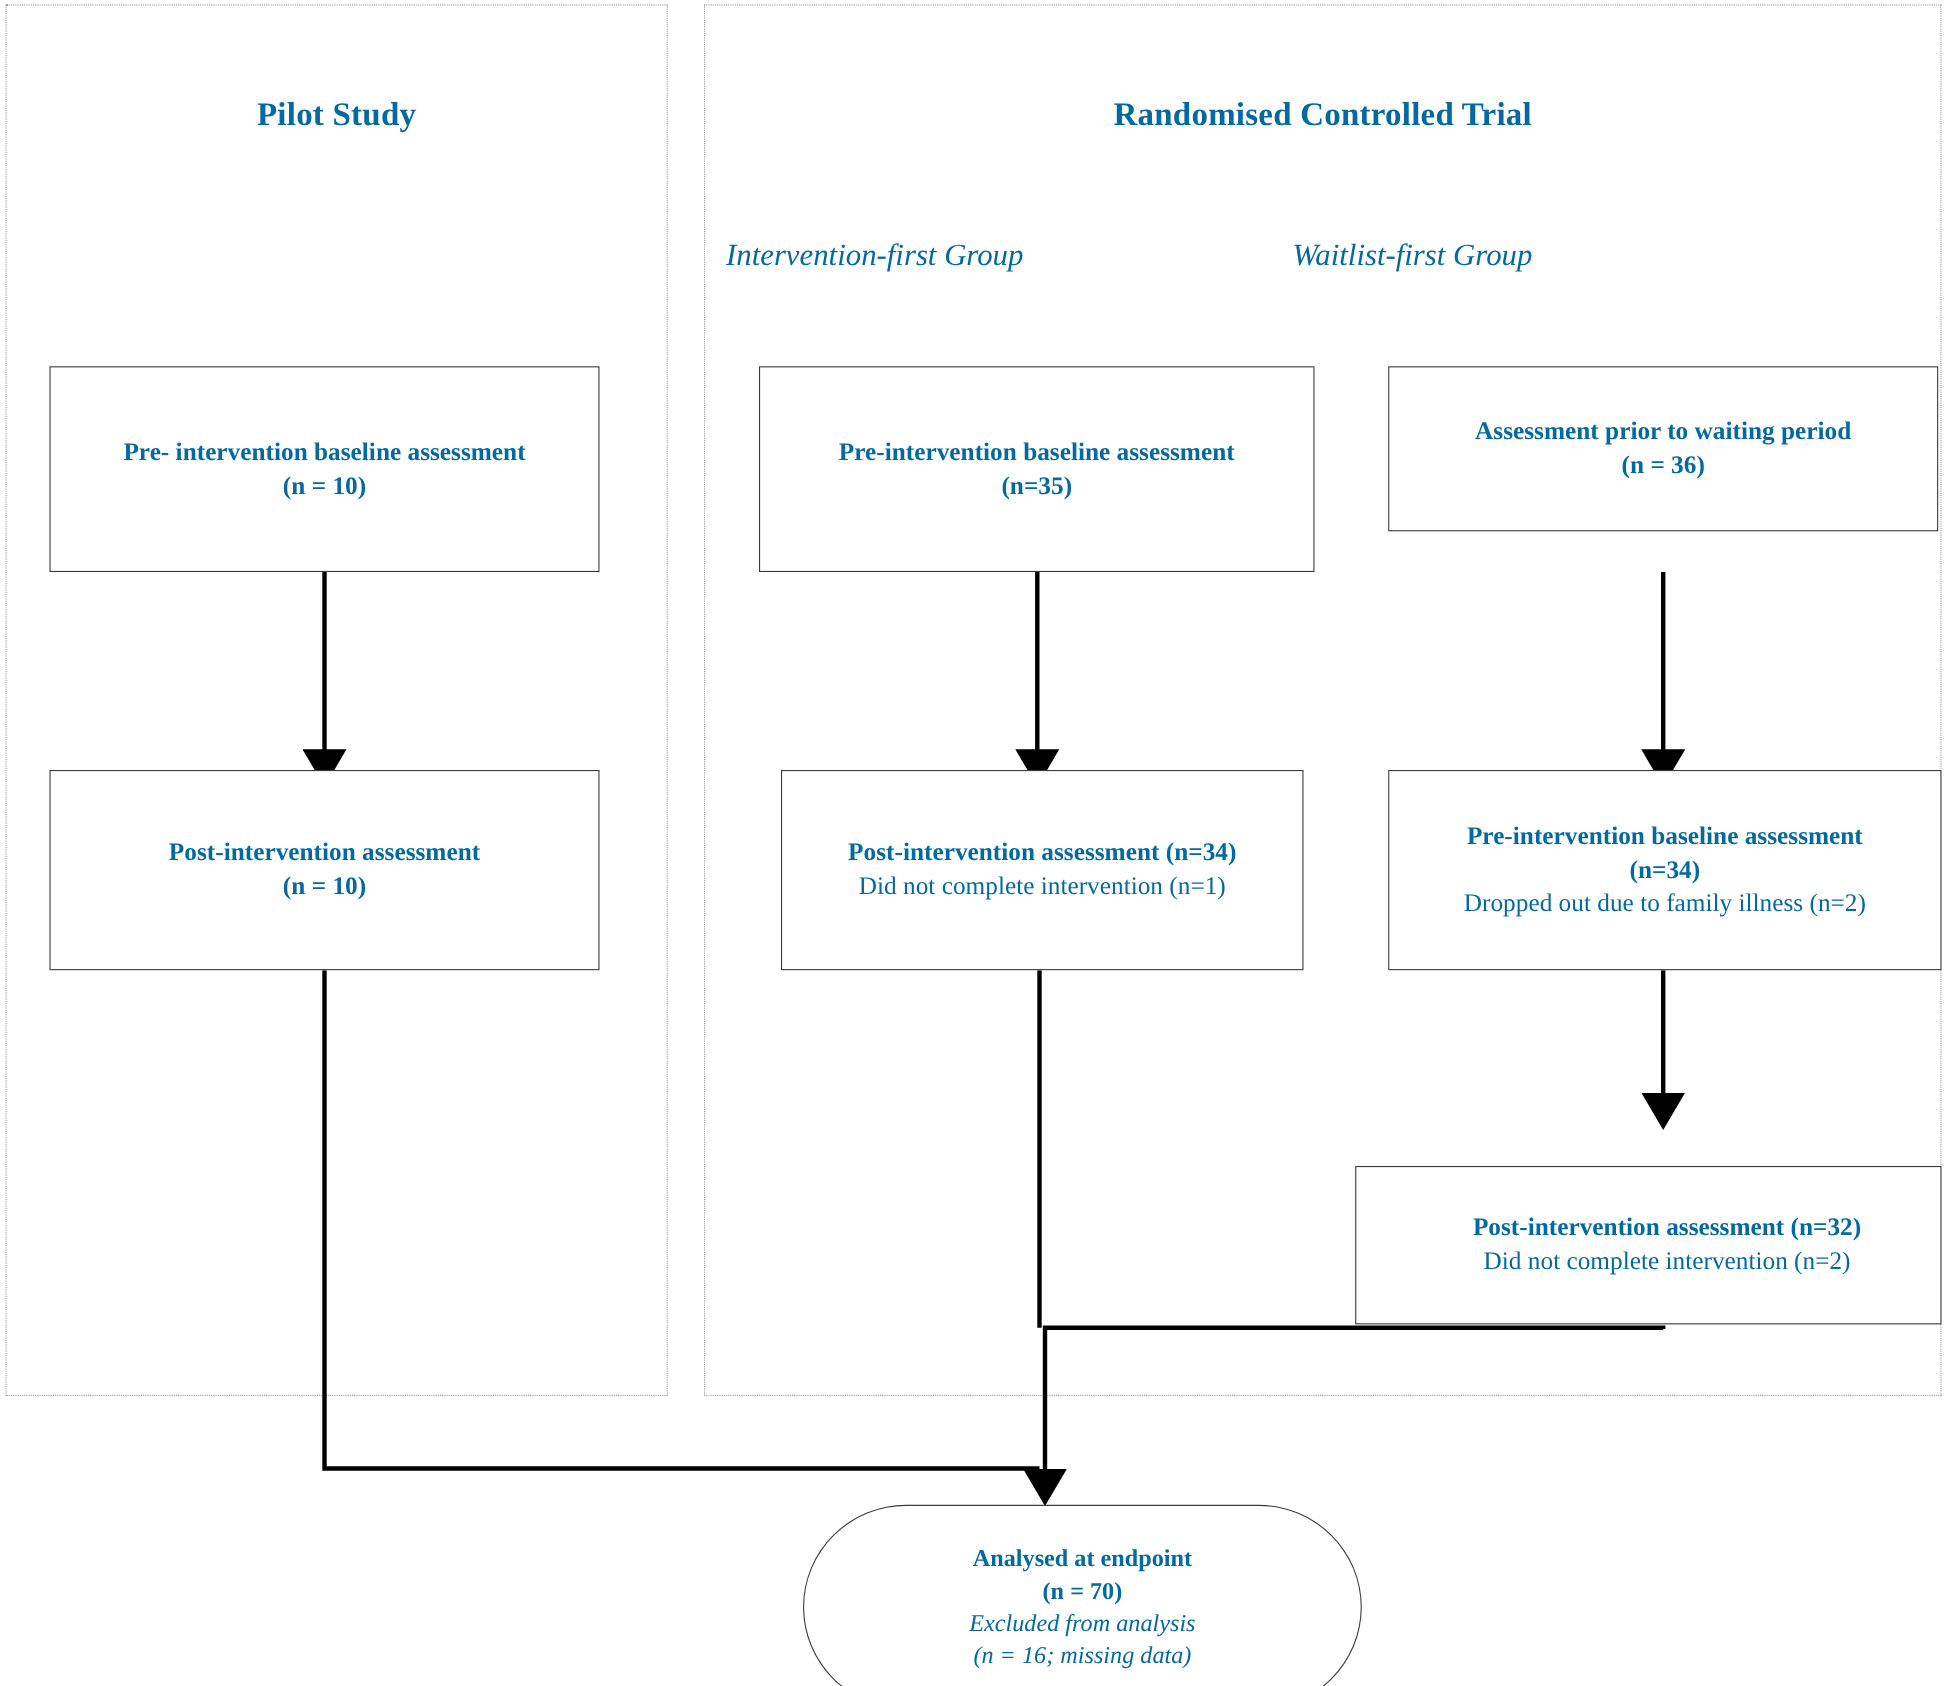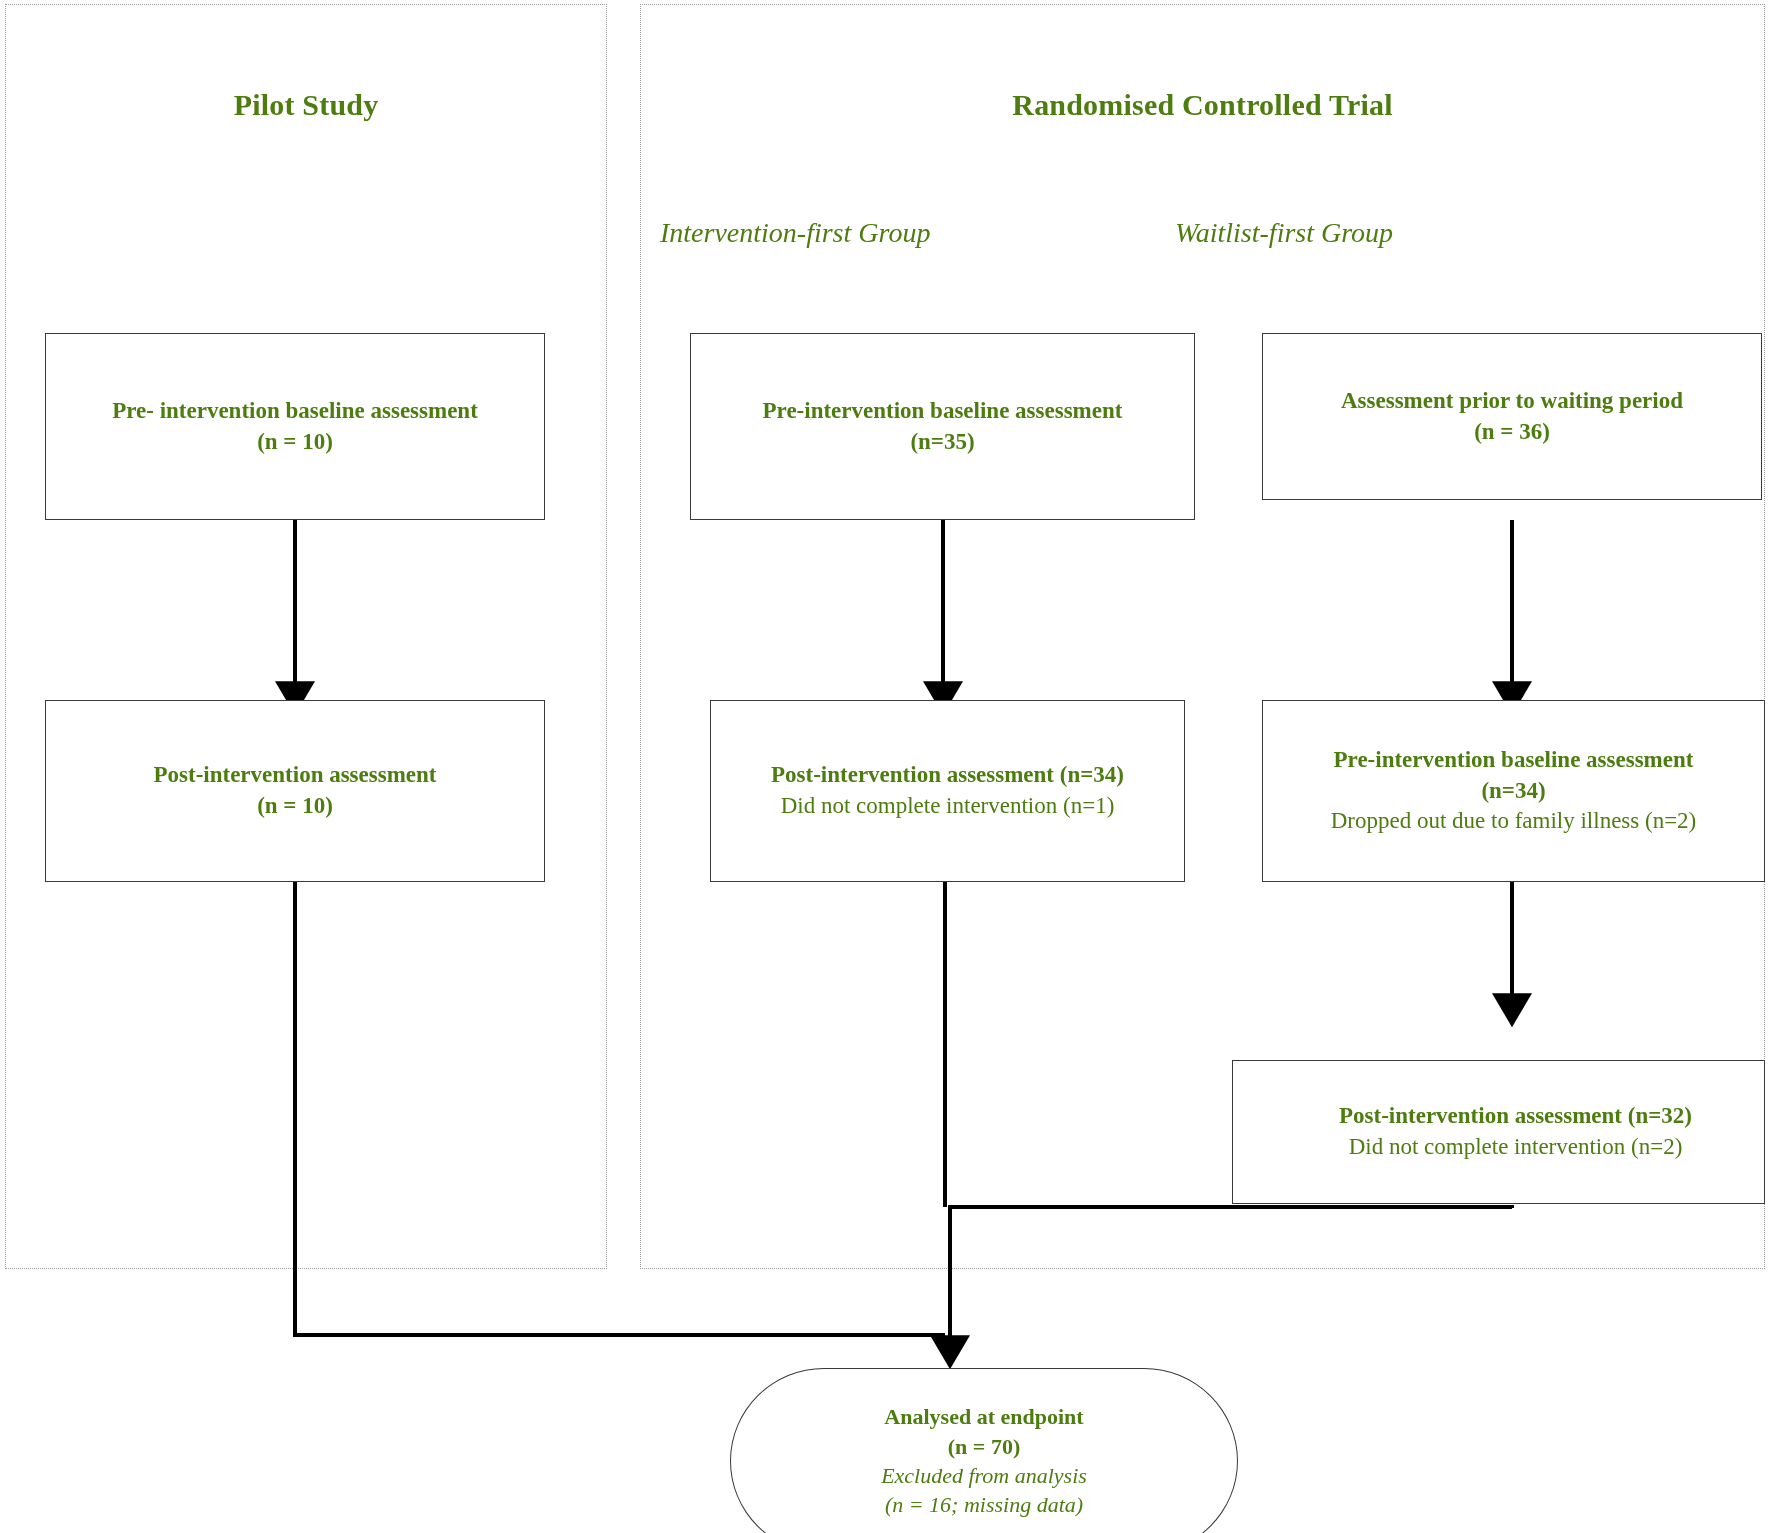--- a/index.html
+++ b/index.html
@@ -6,21 +6,21 @@
     margin: 0;
     padding: 0;
     background: #ffffff;
   }
   #canvas {
     position: relative;
     width: 1772px;
     height: 1533px;
     background: #ffffff;
     font-family: "Liberation Serif", "DejaVu Serif", serif;
-    color: #4d7c0f;
+    color: #0369a1;
     overflow: hidden;
   }
   .panel {
     position: absolute;
     border: 1px dotted #9a9a9a;
     background: transparent;
     box-sizing: border-box;
   }
   #panel-pilot   { left: 5px;   top: 4px;  width: 602px;  height: 1265px; }
   #panel-rct     { left: 640px; top: 4px;  width: 1125px; height: 1265px; }
@@ -63,21 +63,21 @@
     line-height: 1.33;
     white-space: nowrap;
   }
   .node-line.b { font-weight: bold; }
   .node-line.r { font-weight: normal; }
 
   #box-pilot-pre   { left: 45px;  top: 333px; width: 500px; height: 187px; }
   #box-pilot-post  { left: 45px;  top: 700px; width: 500px; height: 182px; }
   #box-iv-pre      { left: 690px; top: 333px; width: 505px; height: 187px; }
   #box-iv-post     { left: 710px; top: 700px; width: 475px; height: 182px; }
-  #box-wl-pre      { left: 1262px; top: 333px; width: 500px; height: 167px; }
+  #box-wl-pre      { left: 1262px; top: 333px; width: 500px; height: 150px; }
   #box-wl-baseline { left: 1262px; top: 700px; width: 503px; height: 182px; }
   #box-wl-post     { left: 1232px; top: 1060px; width: 533px; height: 144px; padding-left: 44px; }
 
   #ellipse-analysed {
     position: absolute;
     left: 730px;
     top: 1368px;
     width: 508px;
     height: 186px;
     border: 1.5px solid #3a3a3a;

